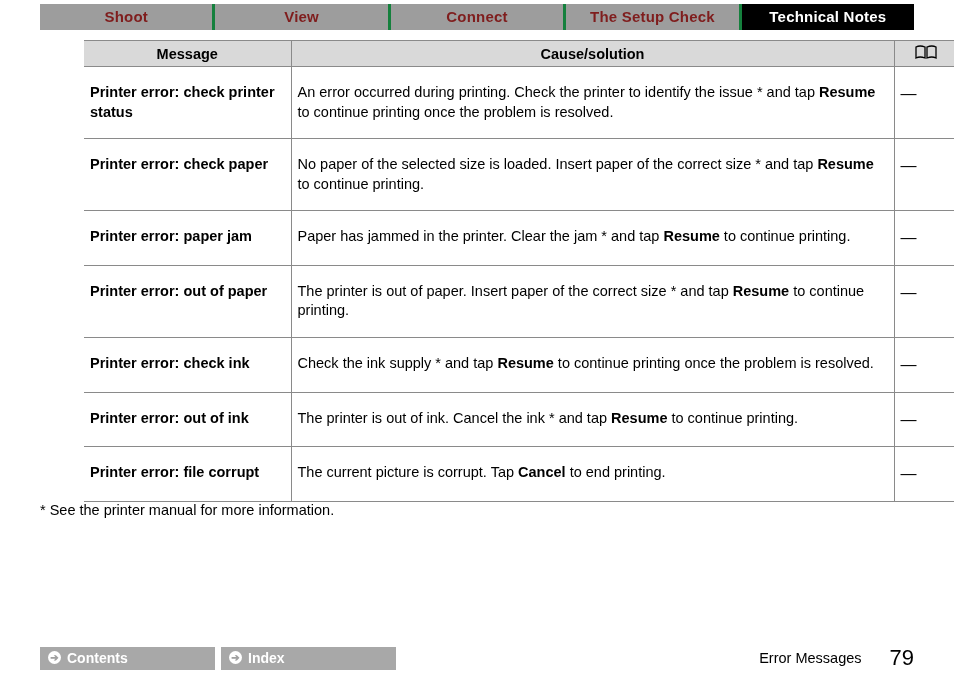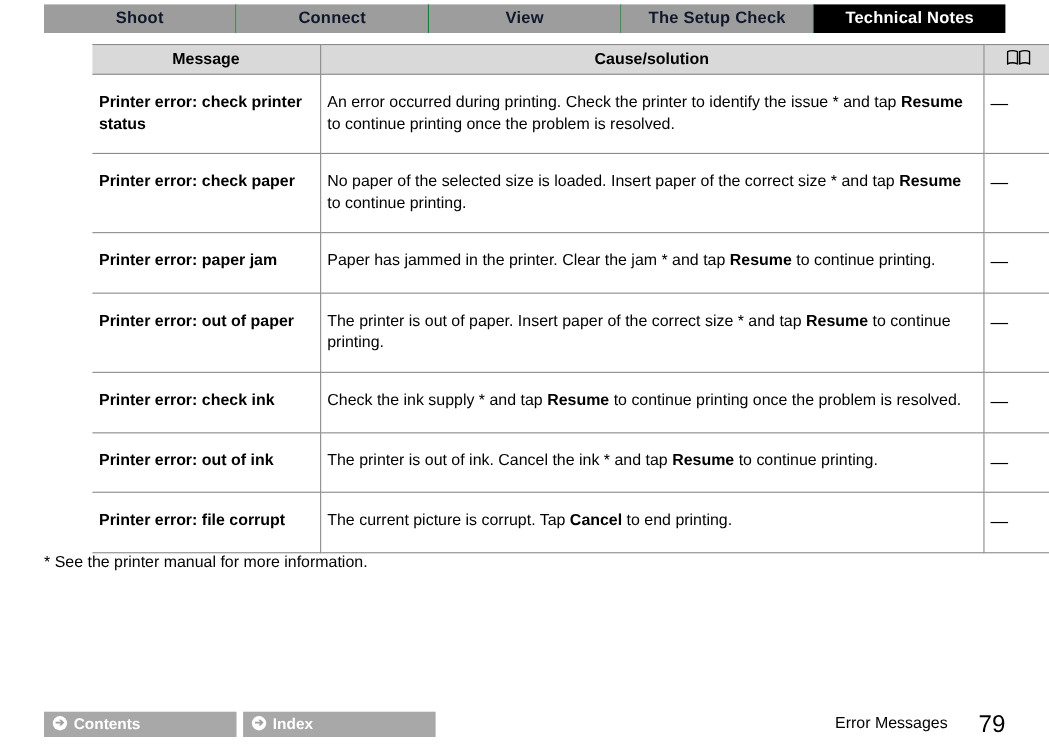--- a/index.html
+++ b/index.html
@@ -8,22 +8,22 @@
 
   
   .tabs { display: flex; margin-top: 4px; }
   .tab {
     flex: 1;
     text-align: center;
     font-weight: 700;
     font-size: 15px;
     padding: 4px 0 5px;
     background: #9d9d9d;
-    color: #0f172a;
-    border-right: 1px solid #15803d;
+    color: #7f1d1d;
+    border-right: 3px solid #15803d;
     font-stretch: condensed;
     letter-spacing: 0.2px;
   }
   .tab:last-child { border-right: none; }
   .tab.active { background: #000; color: #fff; }
 
   
   table { width: 100%; border-collapse: collapse; margin-top: 10px; font-size: 14.5px; margin-left: 44px; }
   thead th {
     background: #d9d9d9;
@@ -84,22 +84,22 @@
   .book-icon { display: inline-block; }
   .book-icon svg { display: block; margin: 0 auto; }
 </style>
 </head>
 <body>
 
 <div class="page">
 
   <div class="tabs">
     <div class="tab">Shoot</div>
+    <div class="tab">View</div>
     <div class="tab">Connect</div>
-    <div class="tab">View</div>
     <div class="tab">The Setup Check</div>
     <div class="tab active">Technical Notes</div>
   </div>
 
   <table>
     <colgroup>
       <col class="col-msg">
         <col class="col-cause">
         <col class="col-ref">
     </colgroup>

